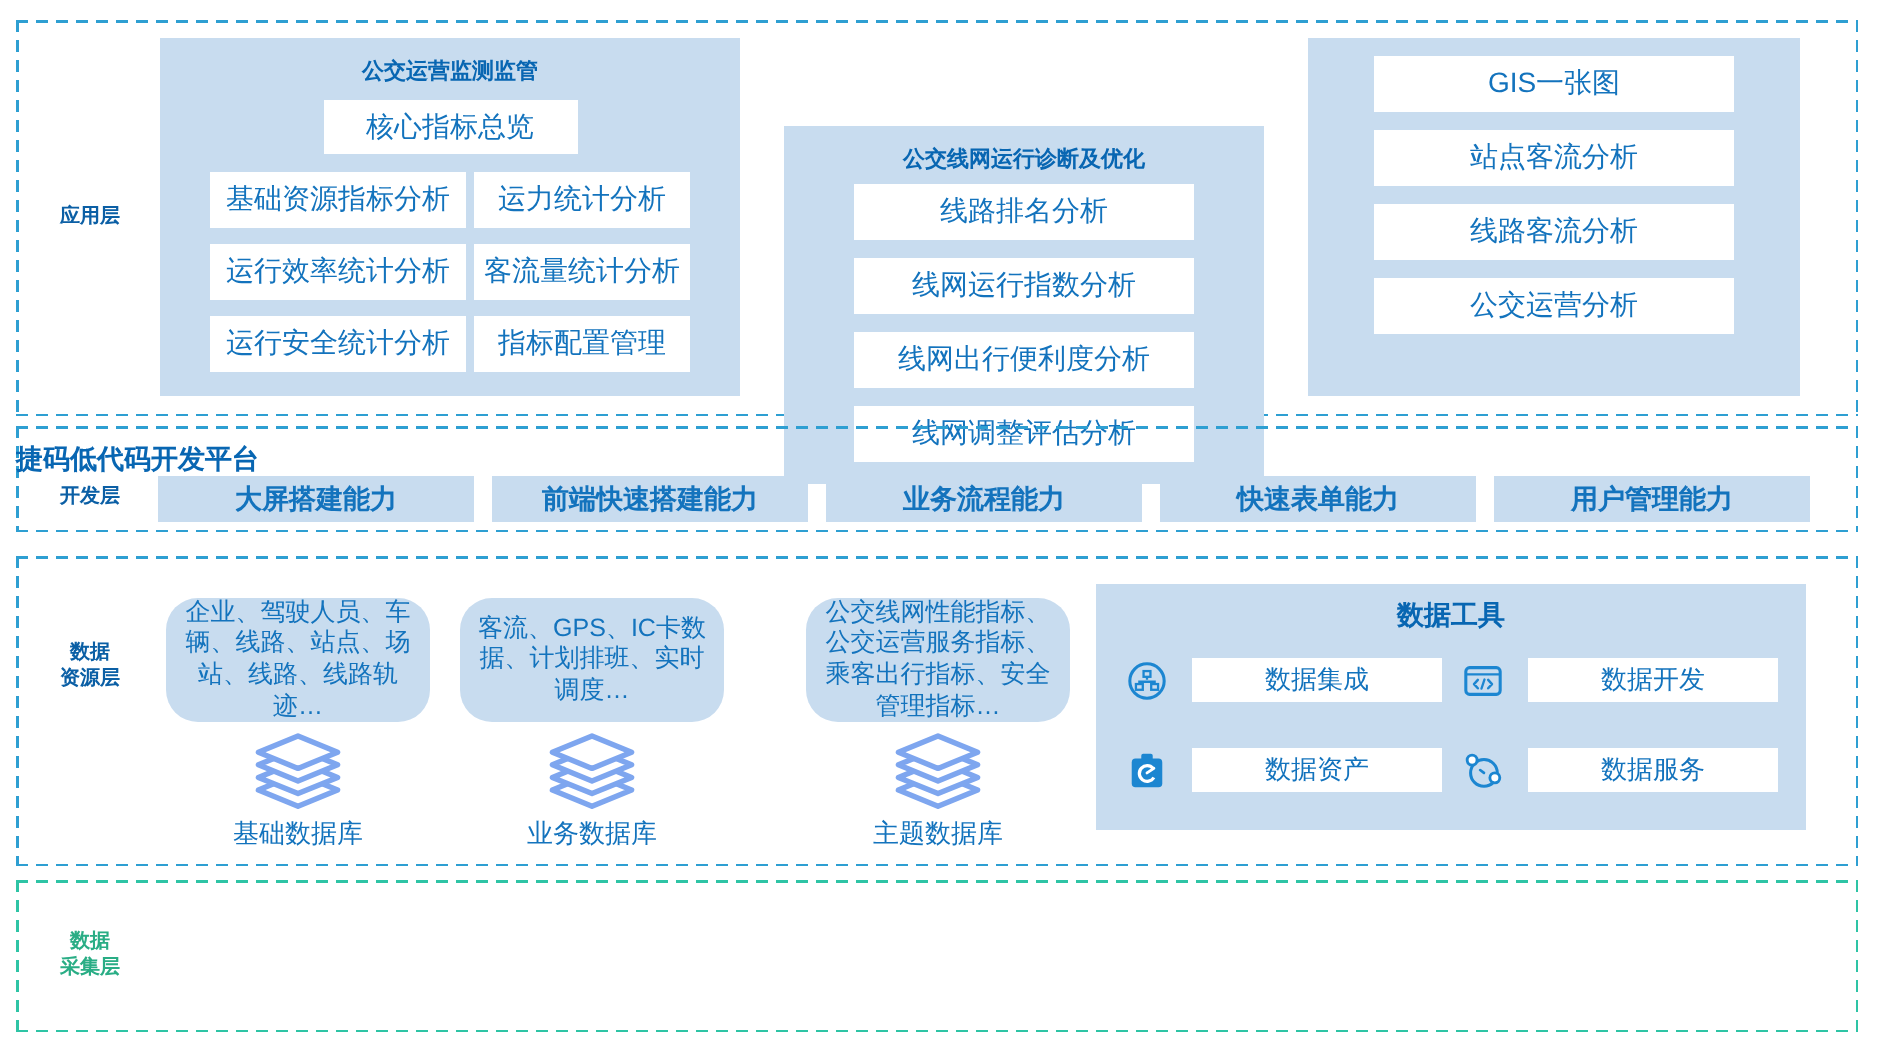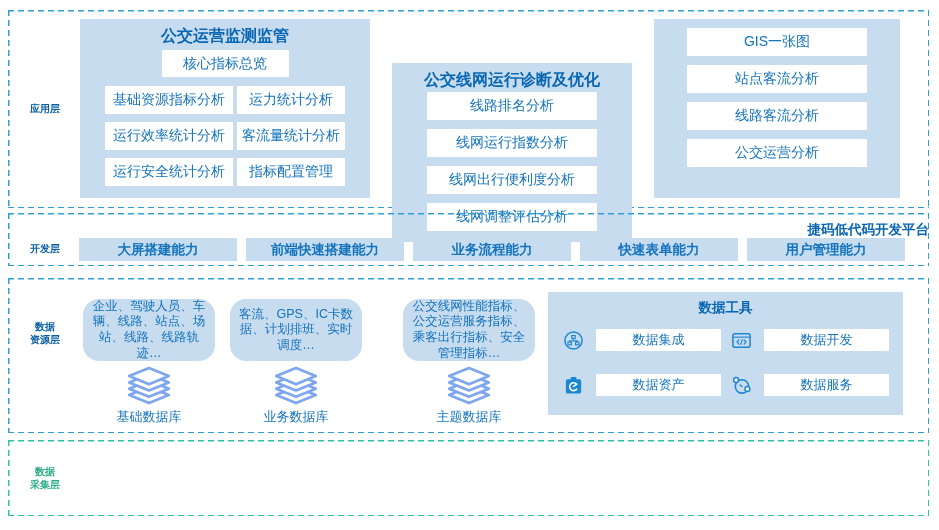--- a/index.html
+++ b/index.html
@@ -39,41 +39,41 @@
   .green-label{color:#29AD85;}
 
   
   .panels{position:absolute;left:72px;top:9px;display:flex;gap:22px;}
   .panel{background:#C8DCEF;height:179px;box-sizing:border-box;padding-top:7px;}
   .p1{width:290px;}
   .p2{width:240px;margin-top:44px;}
   .p3{width:246px;}
   .panel-title{
     height:20px;line-height:20px;text-align:center;
-    font-size:16px;font-weight:bold;color:#0866B2;
+    font-size:11px;font-weight:bold;color:#0866B2;
   }
   .wbox{
     background:#ffffff;color:#1373BD;font-size:14px;
     display:flex;align-items:center;justify-content:center;
     height:28px;text-align:center;
   }
   .featured{width:127px;height:27px;margin:4px auto 0;}
   .p1-grid{
     display:grid;grid-template-columns:128px 108px;
     column-gap:4px;row-gap:8px;justify-content:center;margin-top:9px;
   }
   .p1-grid .wbox{height:28px;}
   .stack-list{display:flex;flex-direction:column;align-items:center;margin-top:2px;}
   .stack-list .wbox{margin-bottom:9px;}
   .p2 .stack-list .wbox{width:170px;}
   .p3 .stack-list .wbox{width:180px;}
 
   
   .dev-title{
-    position:absolute;left:0;top:8px;width:100%;text-align:right;
+    position:absolute;left:0;top:8px;width:100%;text-align:left;
     font-size:13.5px;font-weight:bold;color:#0866B2;
   }
   .dev-row{position:absolute;left:71px;top:25px;display:flex;gap:9px;}
   .dev-box{
     width:158px;height:23px;background:#C8DCEF;color:#1373BD;
     font-size:13.5px;font-weight:bold;display:flex;align-items:center;justify-content:center;
   }
 
   
   .db-group{position:absolute;top:21px;width:132px;text-align:center;}

